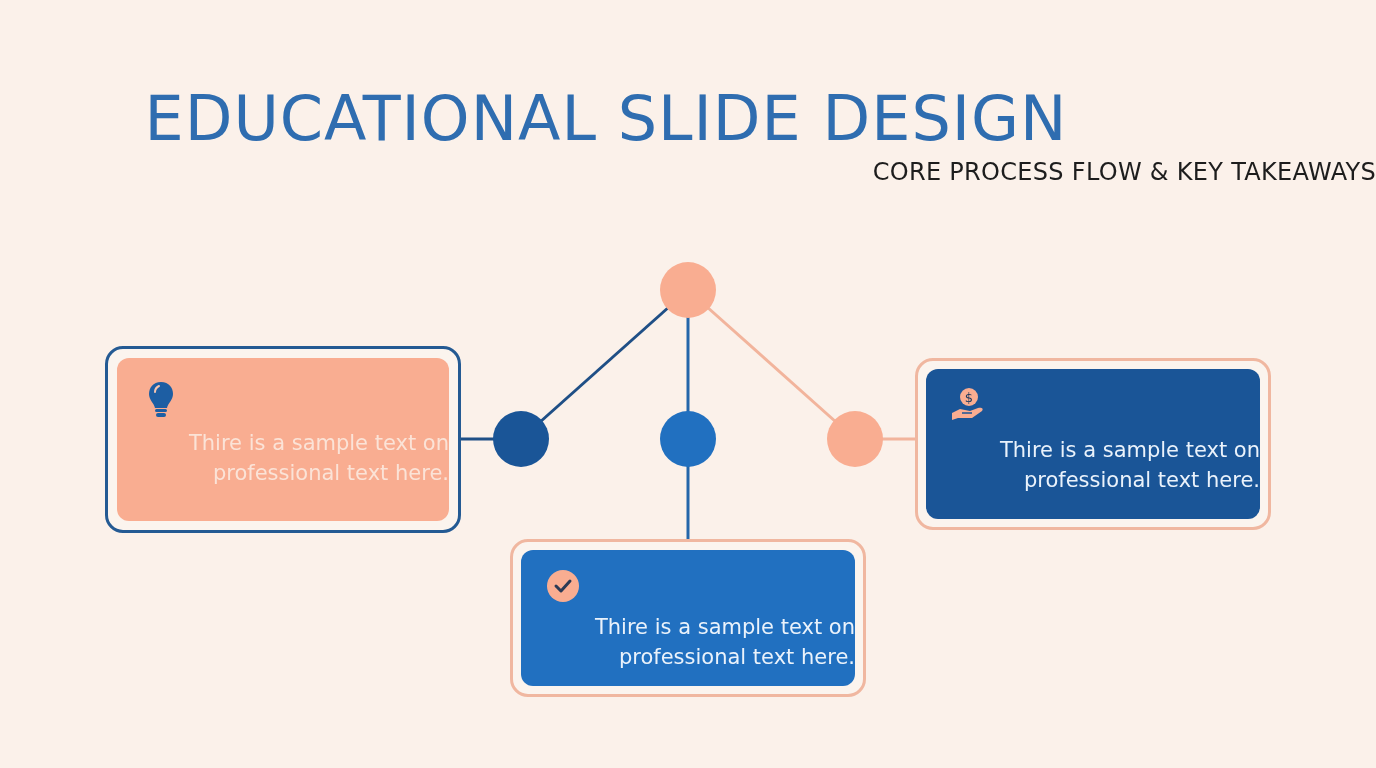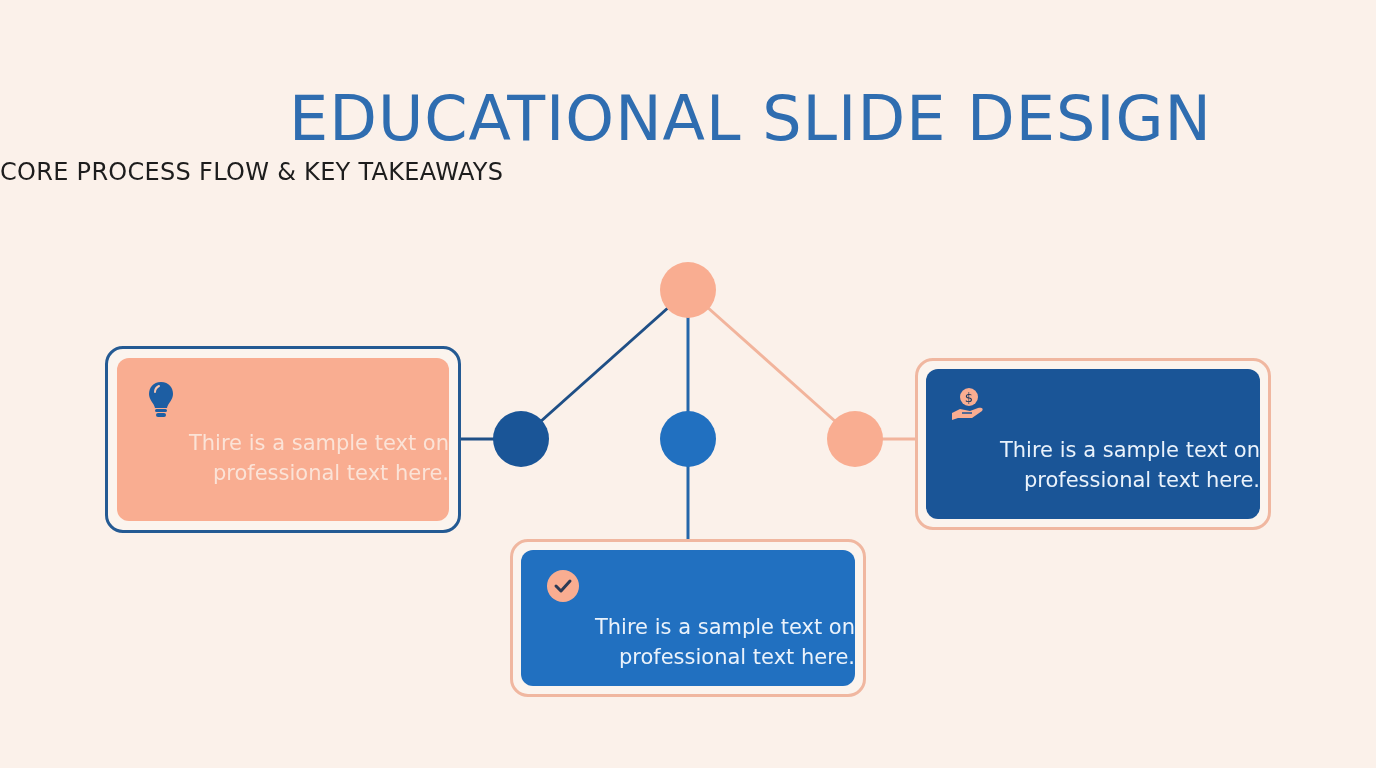--- a/index.html
+++ b/index.html
@@ -4,27 +4,27 @@
 <style>
   html, body { margin:0; padding:0; }
   body {
     width:1376px; height:768px; overflow:hidden;
     background:#fbf1ea;
     font-family:"Liberation Sans", "DejaVu Sans", sans-serif;
     position:relative;
   }
   .title {
     position:absolute; left:0; width:1212px; top:82px;
-    text-align:right; font-size:62px; letter-spacing:1px;
+    text-align:center; font-size:62px; letter-spacing:1px;
     color:#2f6db0; font-weight:400;
     font-family:"DejaVu Sans", sans-serif;
   }
   .subtitle {
     position:absolute; left:0; width:1376px; top:158px;
-    text-align:left; font-size:24px; color:#1d1d1d;
+    text-align:right; font-size:24px; color:#1d1d1d;
     font-family:"DejaVu Sans", sans-serif; letter-spacing:0.3px;
   }
   svg.lines { position:absolute; left:0; top:0; }
   .node { position:absolute; border-radius:50%; }
   .card-outer {
     position:absolute; border-radius:18px; box-sizing:border-box;
     background:#fbf4ee;
   }
   .card-inner {
     position:absolute; border-radius:12px; box-sizing:border-box;

